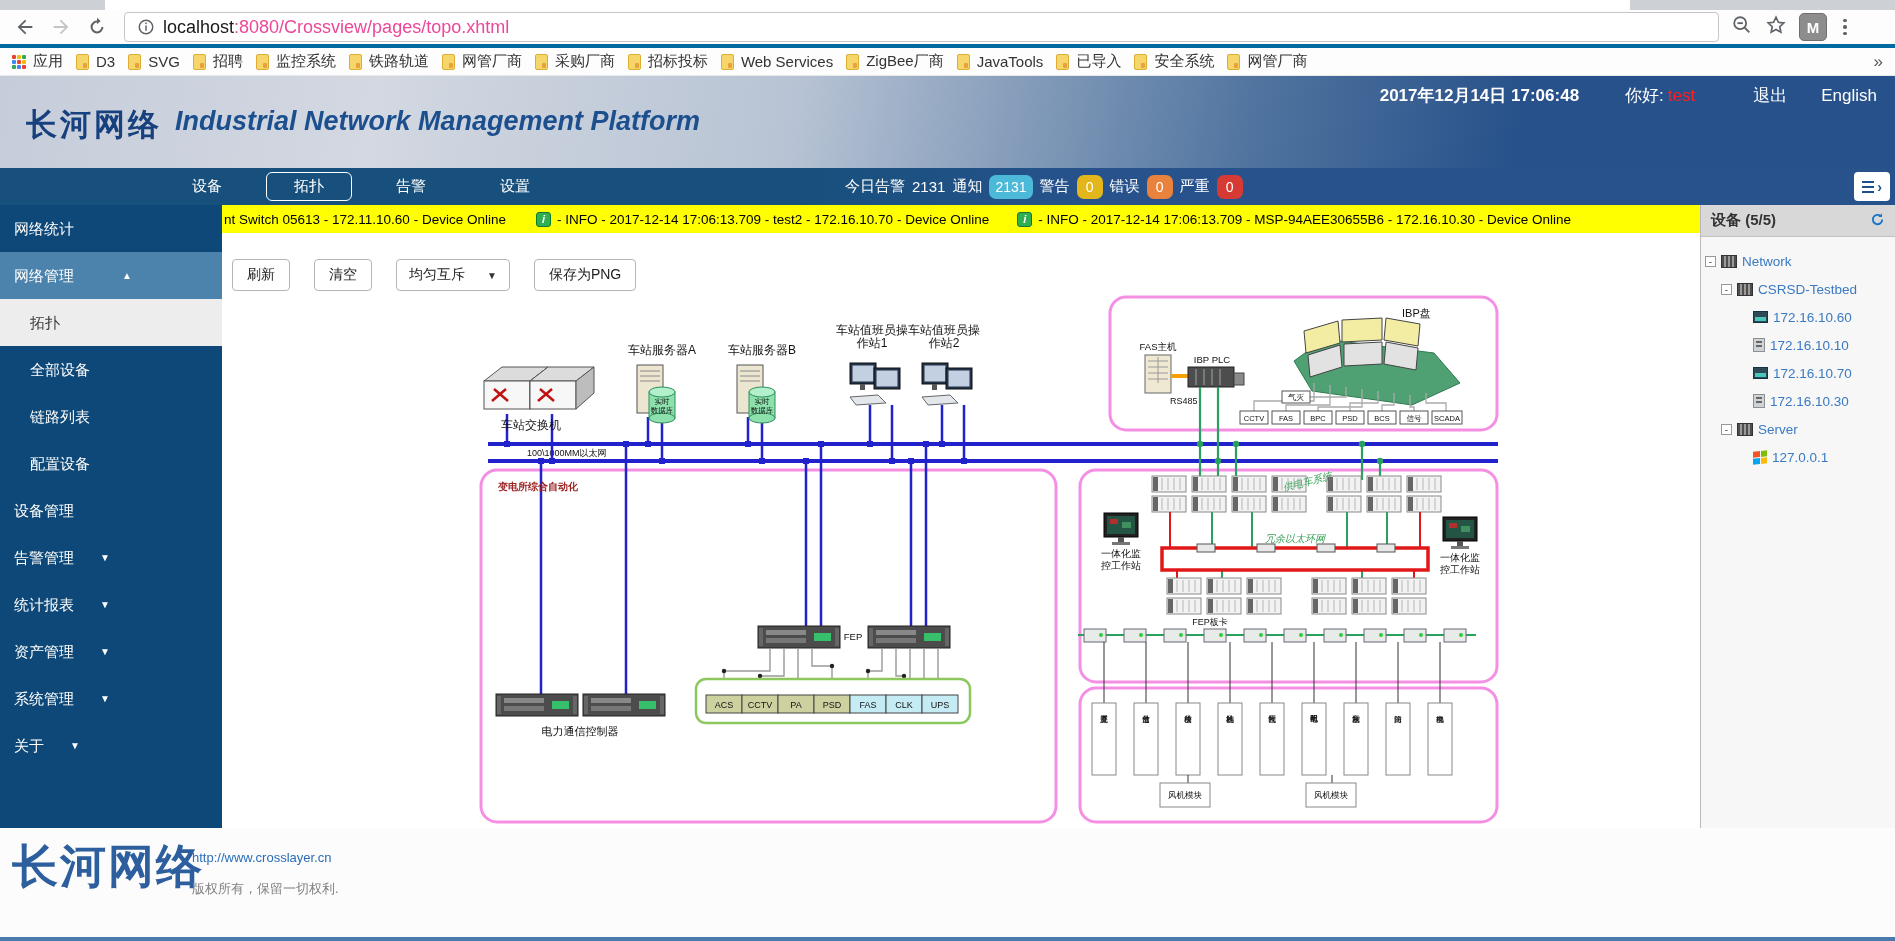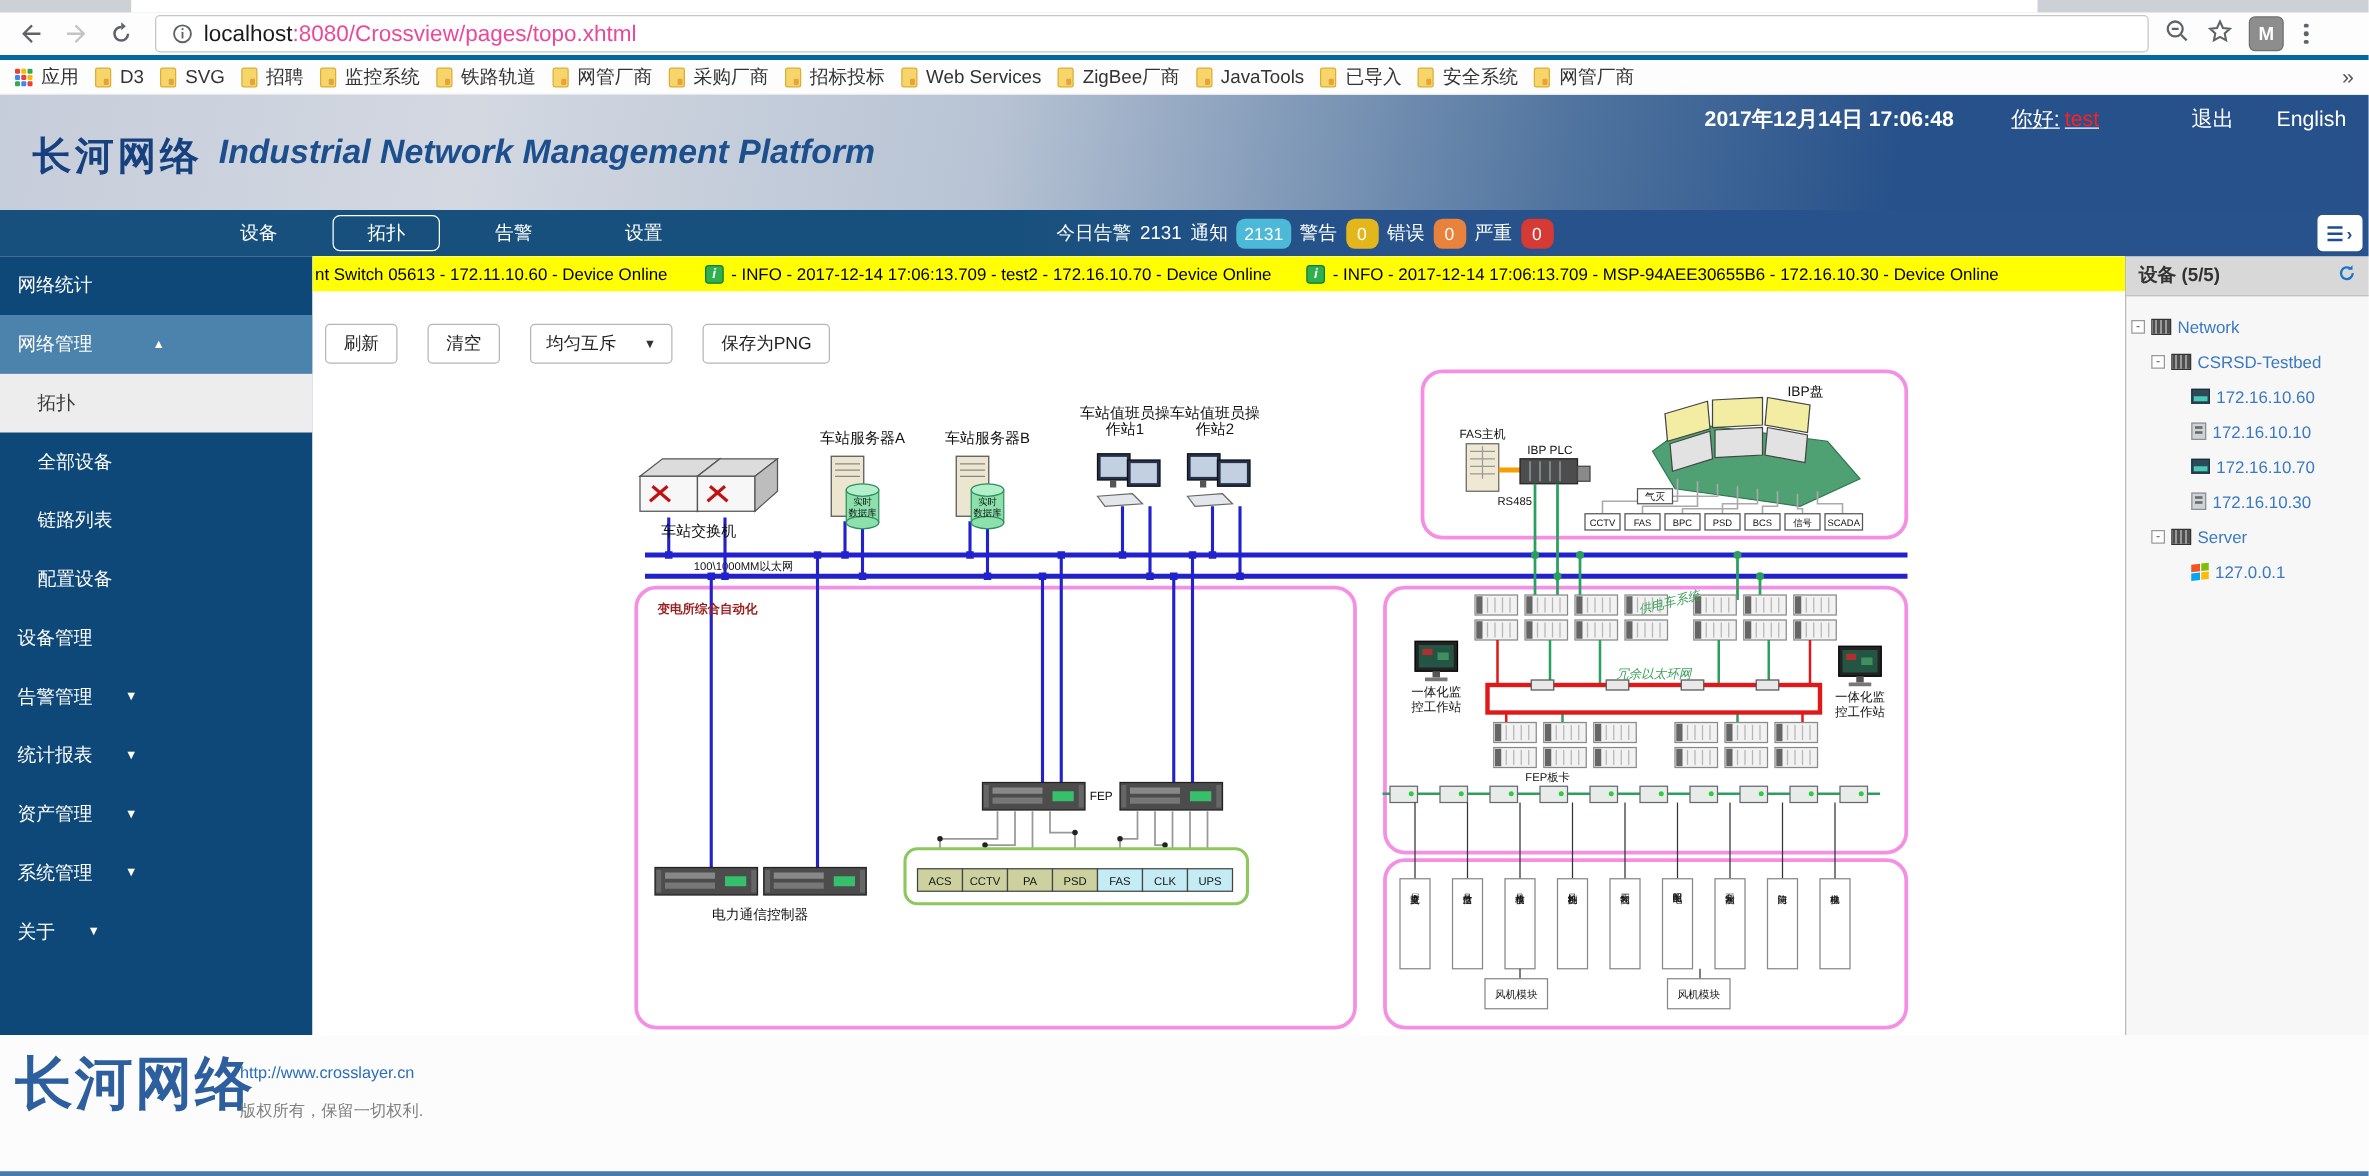--- a/index.html
+++ b/index.html
@@ -27,21 +27,21 @@
   .grid9 i { border-radius:1px; }
   .bm-overflow { margin-left:auto; color:#555; font-size:17px; }
 
   
   .app-header { height:92px; position:relative;
     background:linear-gradient(100deg,#c6cdda 0%,#d3d8e1 20%,#b7c3d4 42%,#50749f 66%,#27518a 80%,#27518a 100%); }
   .brand { position:absolute; left:26px; top:28px; font-size:31px; font-weight:bold; color:#16407e; letter-spacing:3px; }
   .app-title { position:absolute; left:175px; top:30px; font-size:27px; font-weight:bold; font-style:italic; color:#1c4f8e; }
   .header-right { position:absolute; top:8px; right:18px; display:flex; align-items:center; color:#fff; font-size:17px; }
   .header-right .dt { margin-right:46px; font-weight:bold; }
-  .header-right .greet { margin-right:40px;text-decoration:underline; }
+  .header-right .greet { margin-right:24px; }
   .header-right .uname { color:#ff1f1f; margin-left:4px; }
   .header-right .hlink { margin-left:34px; cursor:pointer; }
 
   
   .nav-row { height:37px; position:relative;
     background:linear-gradient(to right,#17507c 0%,#17507c 42%,#27528c 58%,#27528c 100%); }
   .tabs { position:absolute; left:155px; top:0; display:flex; height:37px; align-items:center; }
   .tab { width:104px; text-align:center; color:#fff; font-size:15px; cursor:pointer; }
   .tab--active { width:auto; padding:4px 27px; border:1px solid #fff; border-radius:6px; margin:0 7px; }
   .alerts { position:absolute; left:845px; top:0; height:37px; display:flex; align-items:center; gap:7px; color:#fff; font-size:15px; }
@@ -50,21 +50,21 @@
   .badge--warn { background:#e3b71c; }
   .badge--error { background:#e8823c; }
   .badge--crit { background:#d63a35; }
   .nav-menu-btn { position:absolute; right:5px; top:4px; width:36px; height:29px; background:#fff; border-radius:4px; display:flex; align-items:center; justify-content:center; gap:3px; cursor:pointer; }
   .nav-menu-btn .bars { display:flex; flex-direction:column; gap:3px; }
   .nav-menu-btn .bars i { width:12px; height:2px; background:#1d4f8c; }
   .nav-menu-btn .chev { color:#1d4f8c; font-weight:bold; font-size:14px; }
 
   
   .main { height:623px; display:flex; }
-  .sidebar { width:250px; background:#0d4878; flex:0 0 auto; display:flex; flex-direction:column; }
+  .sidebar { width:222px; background:#0d4878; flex:0 0 auto; display:flex; flex-direction:column; }
   .srow { height:47px; line-height:47px; color:#fff; font-size:15px; padding-left:14px; cursor:pointer; display:flex; align-items:center; }
   .srow .arrow { font-size:10px; margin-left:26px; }
   .srow--child { padding-left:30px; }
   .srow--parent-active { background:#4c83ad;gap:22px; }
   .srow--child-active { background:#ededed; color:#3b3b3b; }
 
   .canvas { flex:1 1 auto; position:relative; background:#fff; overflow:hidden; }
   .ticker { height:28px; background:#ffff00; display:flex; align-items:center; font-size:13.5px; color:#000; white-space:nowrap; overflow:hidden; padding-left:2px; }
   .tmsg { display:flex; align-items:center; gap:6px; }
   .info-dot { width:15px; height:15px; background:#2faf50; border:1px solid #0d7a2e; border-radius:3px; color:#fff; font-size:11px; font-style:italic; font-weight:bold; display:flex; align-items:center; justify-content:center; }

